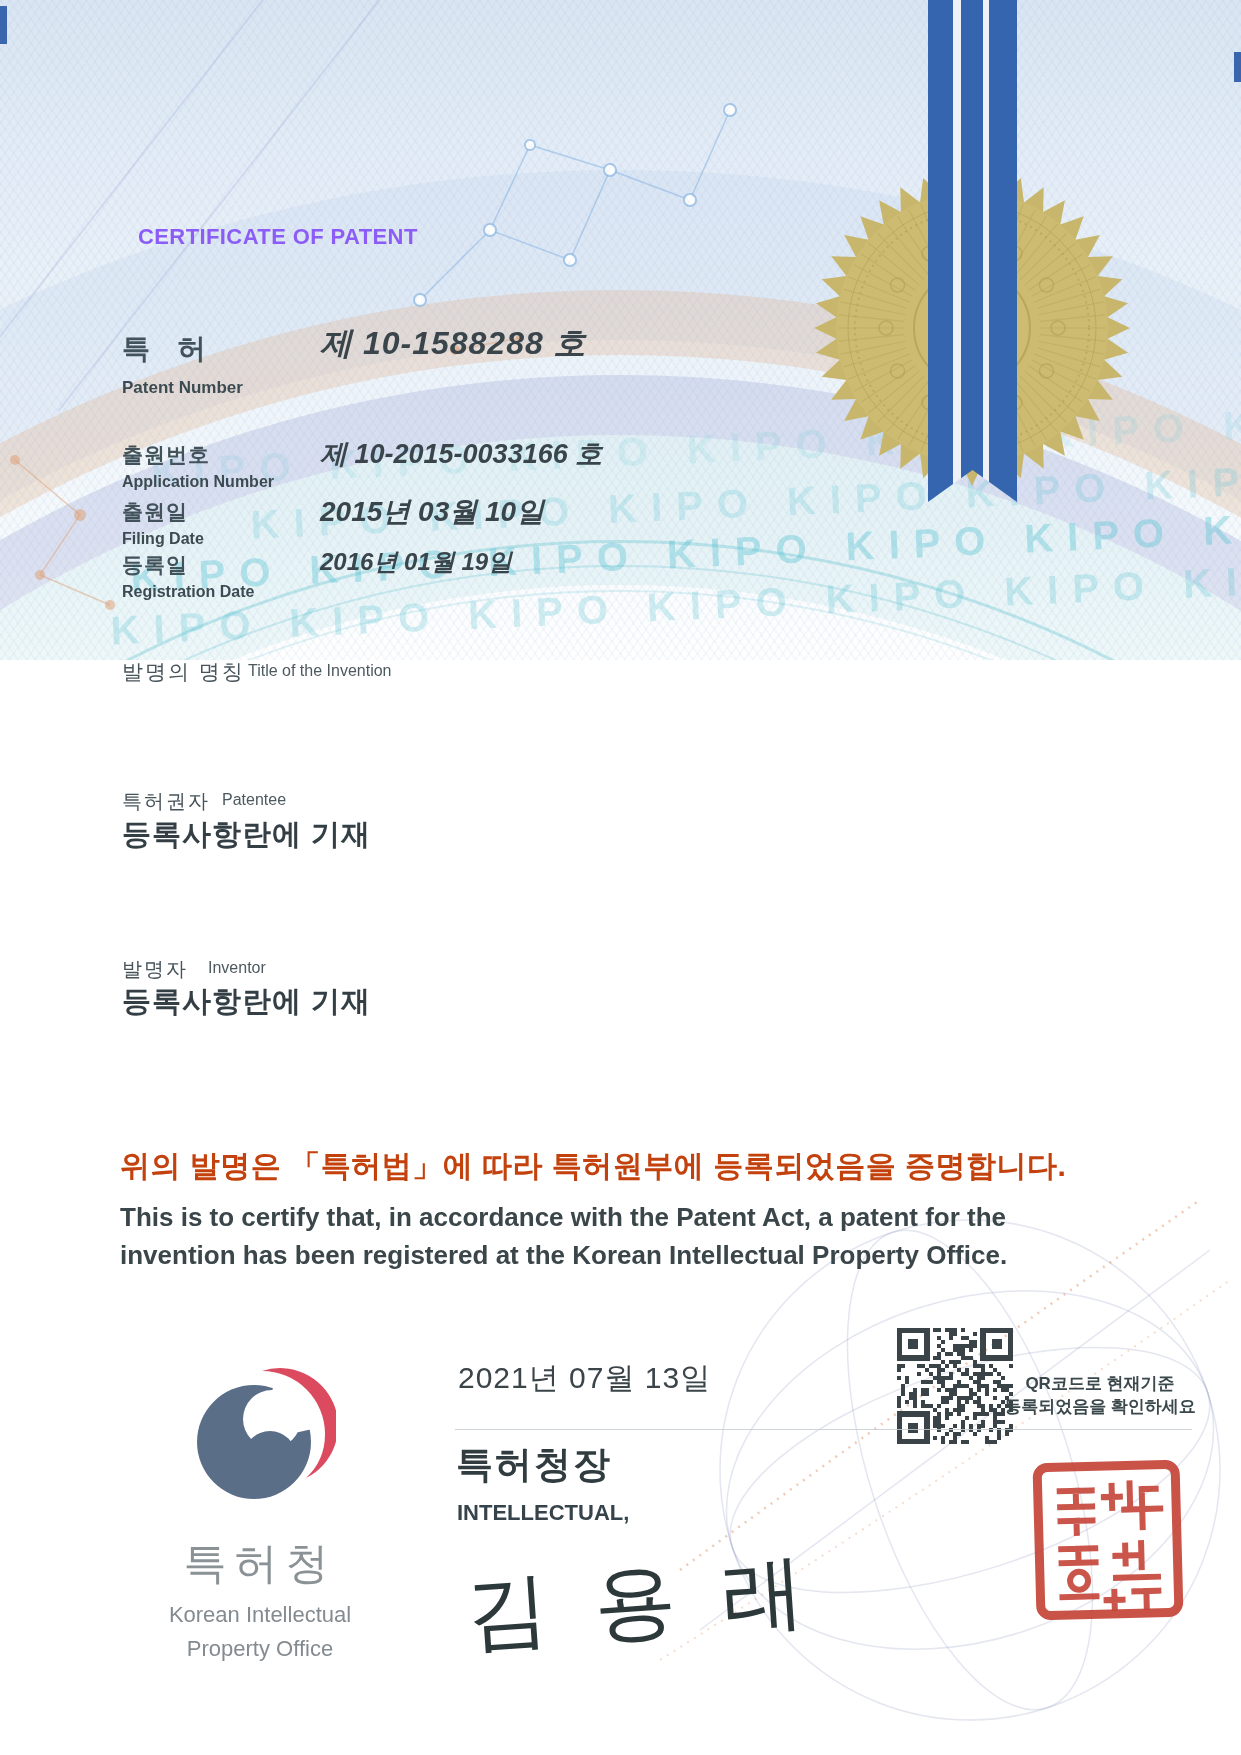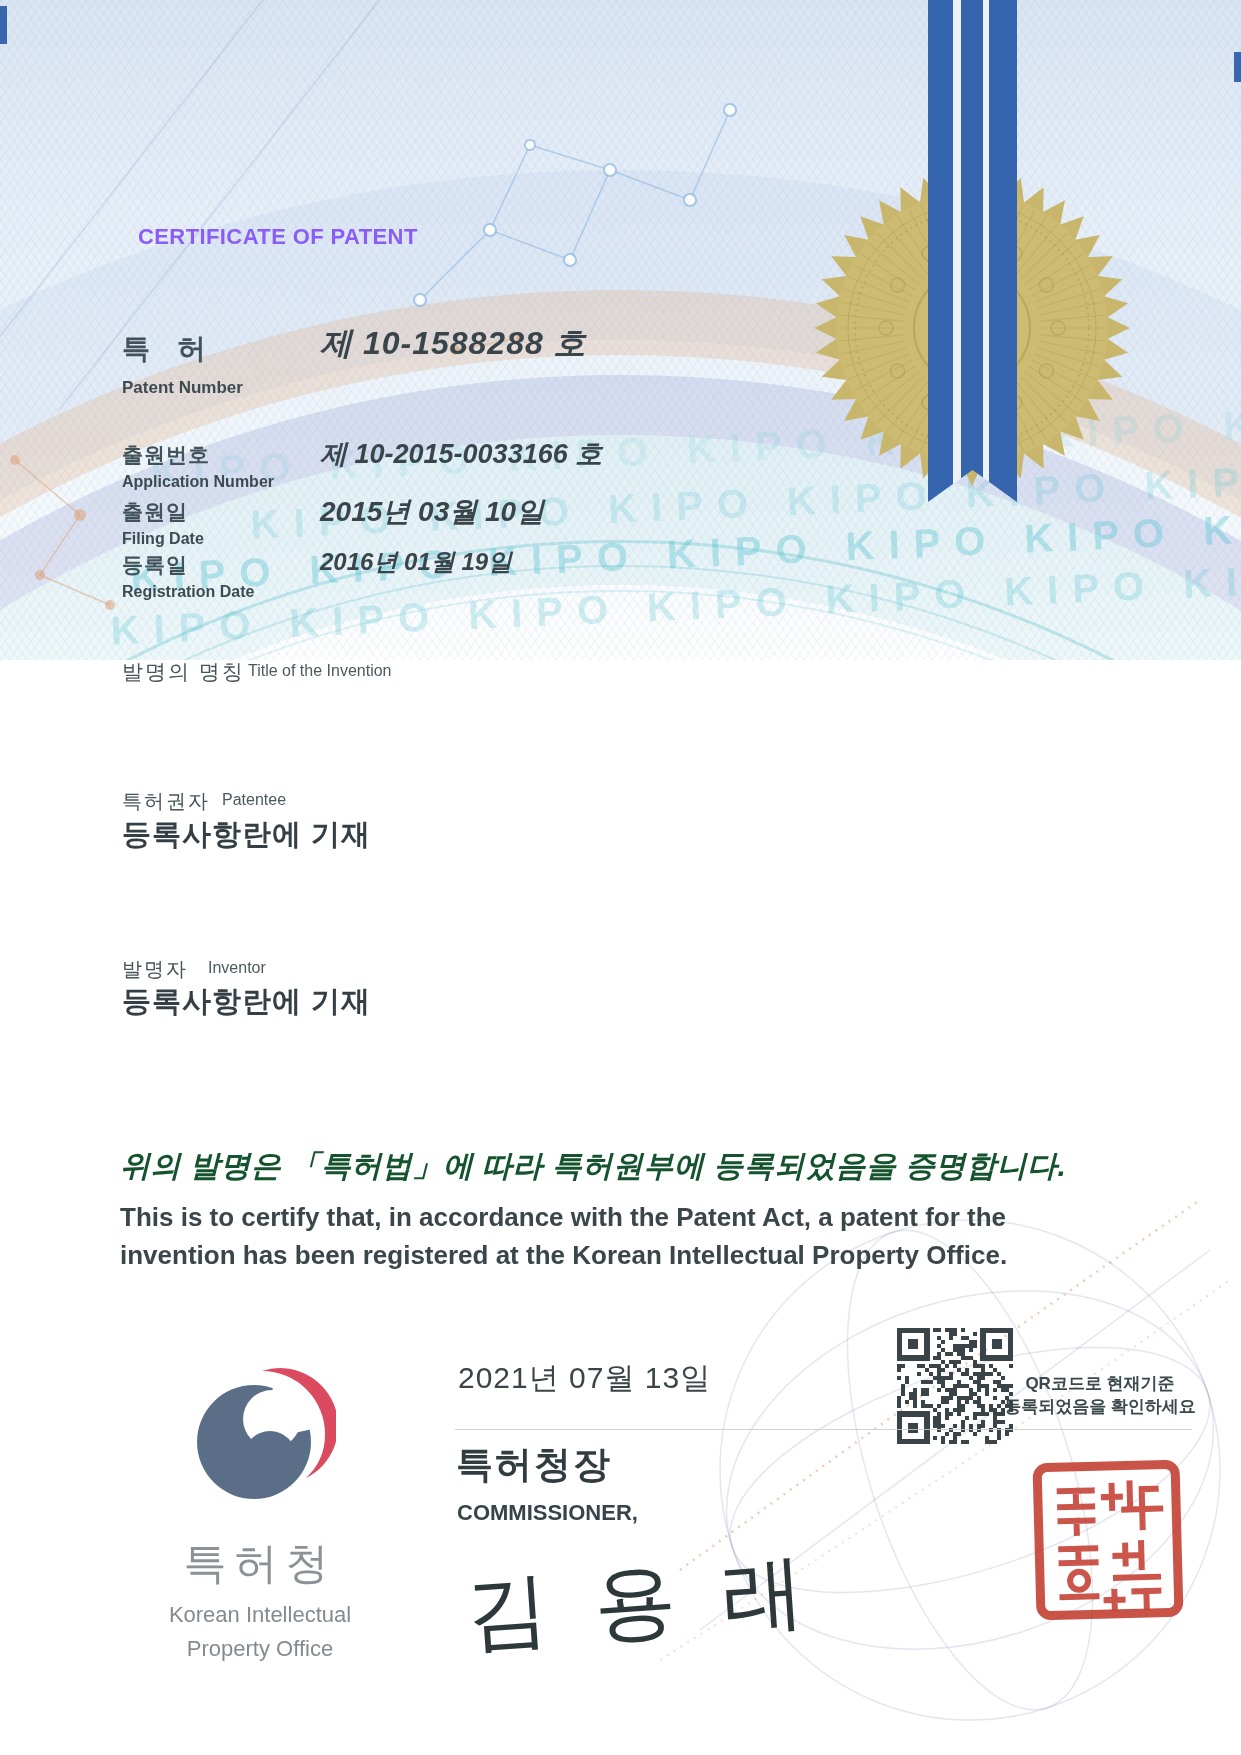--- a/index.html
+++ b/index.html
@@ -76,21 +76,21 @@
   .sec-value    { color:#333f44; font-weight:700; font-size:29px; letter-spacing:1px; }
   .inv-lbl { left:122px; top:658px; }
   .inv-en  { left:248px; top:662px; }
   .inv-val { left:122px; top:688px; }
   .pat-lbl { left:122px; top:788px; font-size:20px; }
   .pat-en  { left:222px; top:791px; }
   .pat-val { left:122px; top:815px; }
   .invr-lbl { left:122px; top:956px; font-size:20px; }
   .invr-en  { left:208px; top:959px; }
   .invr-val { left:122px; top:982px; }
-  .stmt-kr  { left:120px; top:1146px; font-size:30px; font-weight:700; color:#14532d; letter-spacing:.5px;font-style:italic; }
+  .stmt-kr  { left:120px; top:1146px; font-size:30px; font-weight:700; color:#c2410c; letter-spacing:.5px; }
   .stmt-en1 { left:120px; top:1202px; font-size:26px; font-weight:700; color:#3b464a; }
   .stmt-en2 { left:120px; top:1240px; font-size:26px; font-weight:700; color:#3b464a; }
   .issue-date { left:458px; top:1358px; font-size:30px; font-weight:500; color:#3b4449; letter-spacing:1px; }
   .qr-svg { position:absolute; left:897px; top:1328px; width:116px; height:116px; }
   .qr-caption {
     position:absolute; left:1000px; top:1372px; width:200px; white-space:normal;
     text-align:center; font-size:17px; font-weight:700; color:#3a474b; line-height:23px;
   }
   .divider { position:absolute; left:455px; top:1429px; width:737px; height:1px; background:#c6ccd1; opacity:.85; }
   .comm-kr  { left:456px; top:1440px; font-size:37px; font-weight:700; color:#313c40; letter-spacing:2px; }
@@ -568,21 +568,21 @@
         </g>
     </g>
   </svg>
   <div class="qr-caption">
     <div>QR코드로 현재기준</div>
     <div>등록되었음을 확인하세요</div>
   </div>
   <div class="divider"></div>
 
   <div class="abs comm-kr">특허청장</div>
-  <div class="abs comm-en1">COMMISSIONER,</div>
+  <div class="abs comm-en1">INTELLECTUAL,</div>
   <div class="abs signature">김 용 래</div>
 
   <svg class="stamp" viewBox="0 0 150 160">
     <rect x="6" y="6" width="138" height="148" rx="10" fill="none" stroke="#c23a2e" stroke-width="9" opacity=".92"></rect>
     <g stroke="#c23a2e" stroke-width="6" fill="none" opacity=".9" stroke-linecap="square">
       <path d="M28 30 h32 M44 30 v16 M28 46 h32 M28 60 h32 M44 60 v12"></path>
       <path d="M80 26 v22 M72 37 h16 M98 24 v26 M92 50 h36 M110 30 h14 M110 30 v38"></path>
       <path d="M28 88 h34 M45 88 v14 M28 102 h34"></path>
       <circle cx="45" cy="120" r="9"></circle>
       <path d="M92 86 v18 M82 96 h20 M108 84 v24 M82 118 h42"></path>

